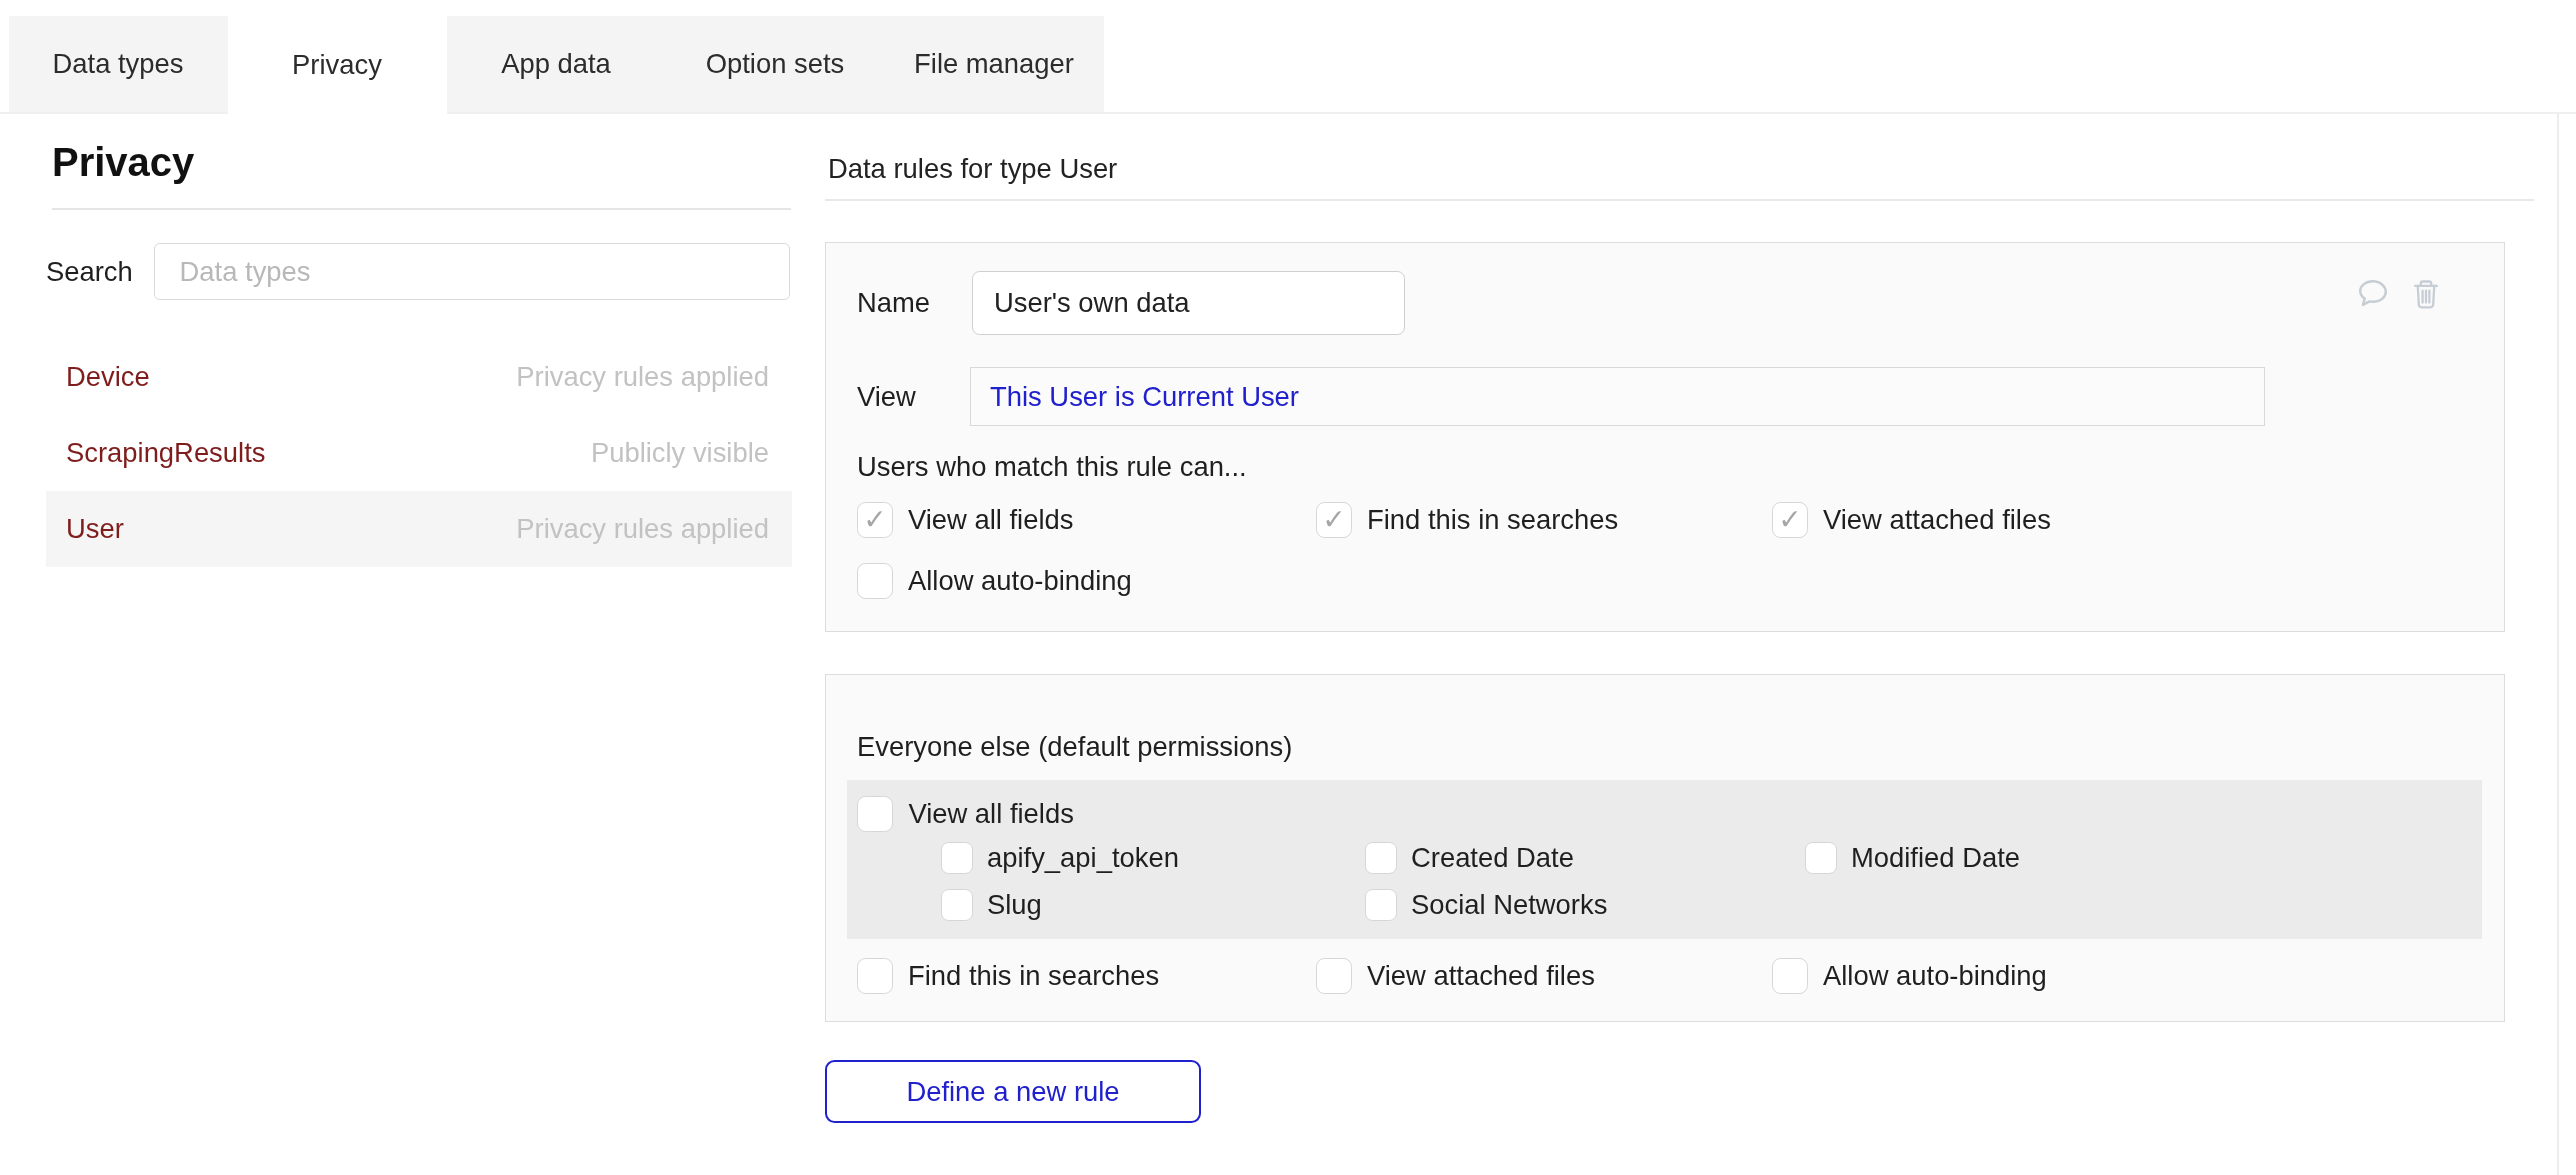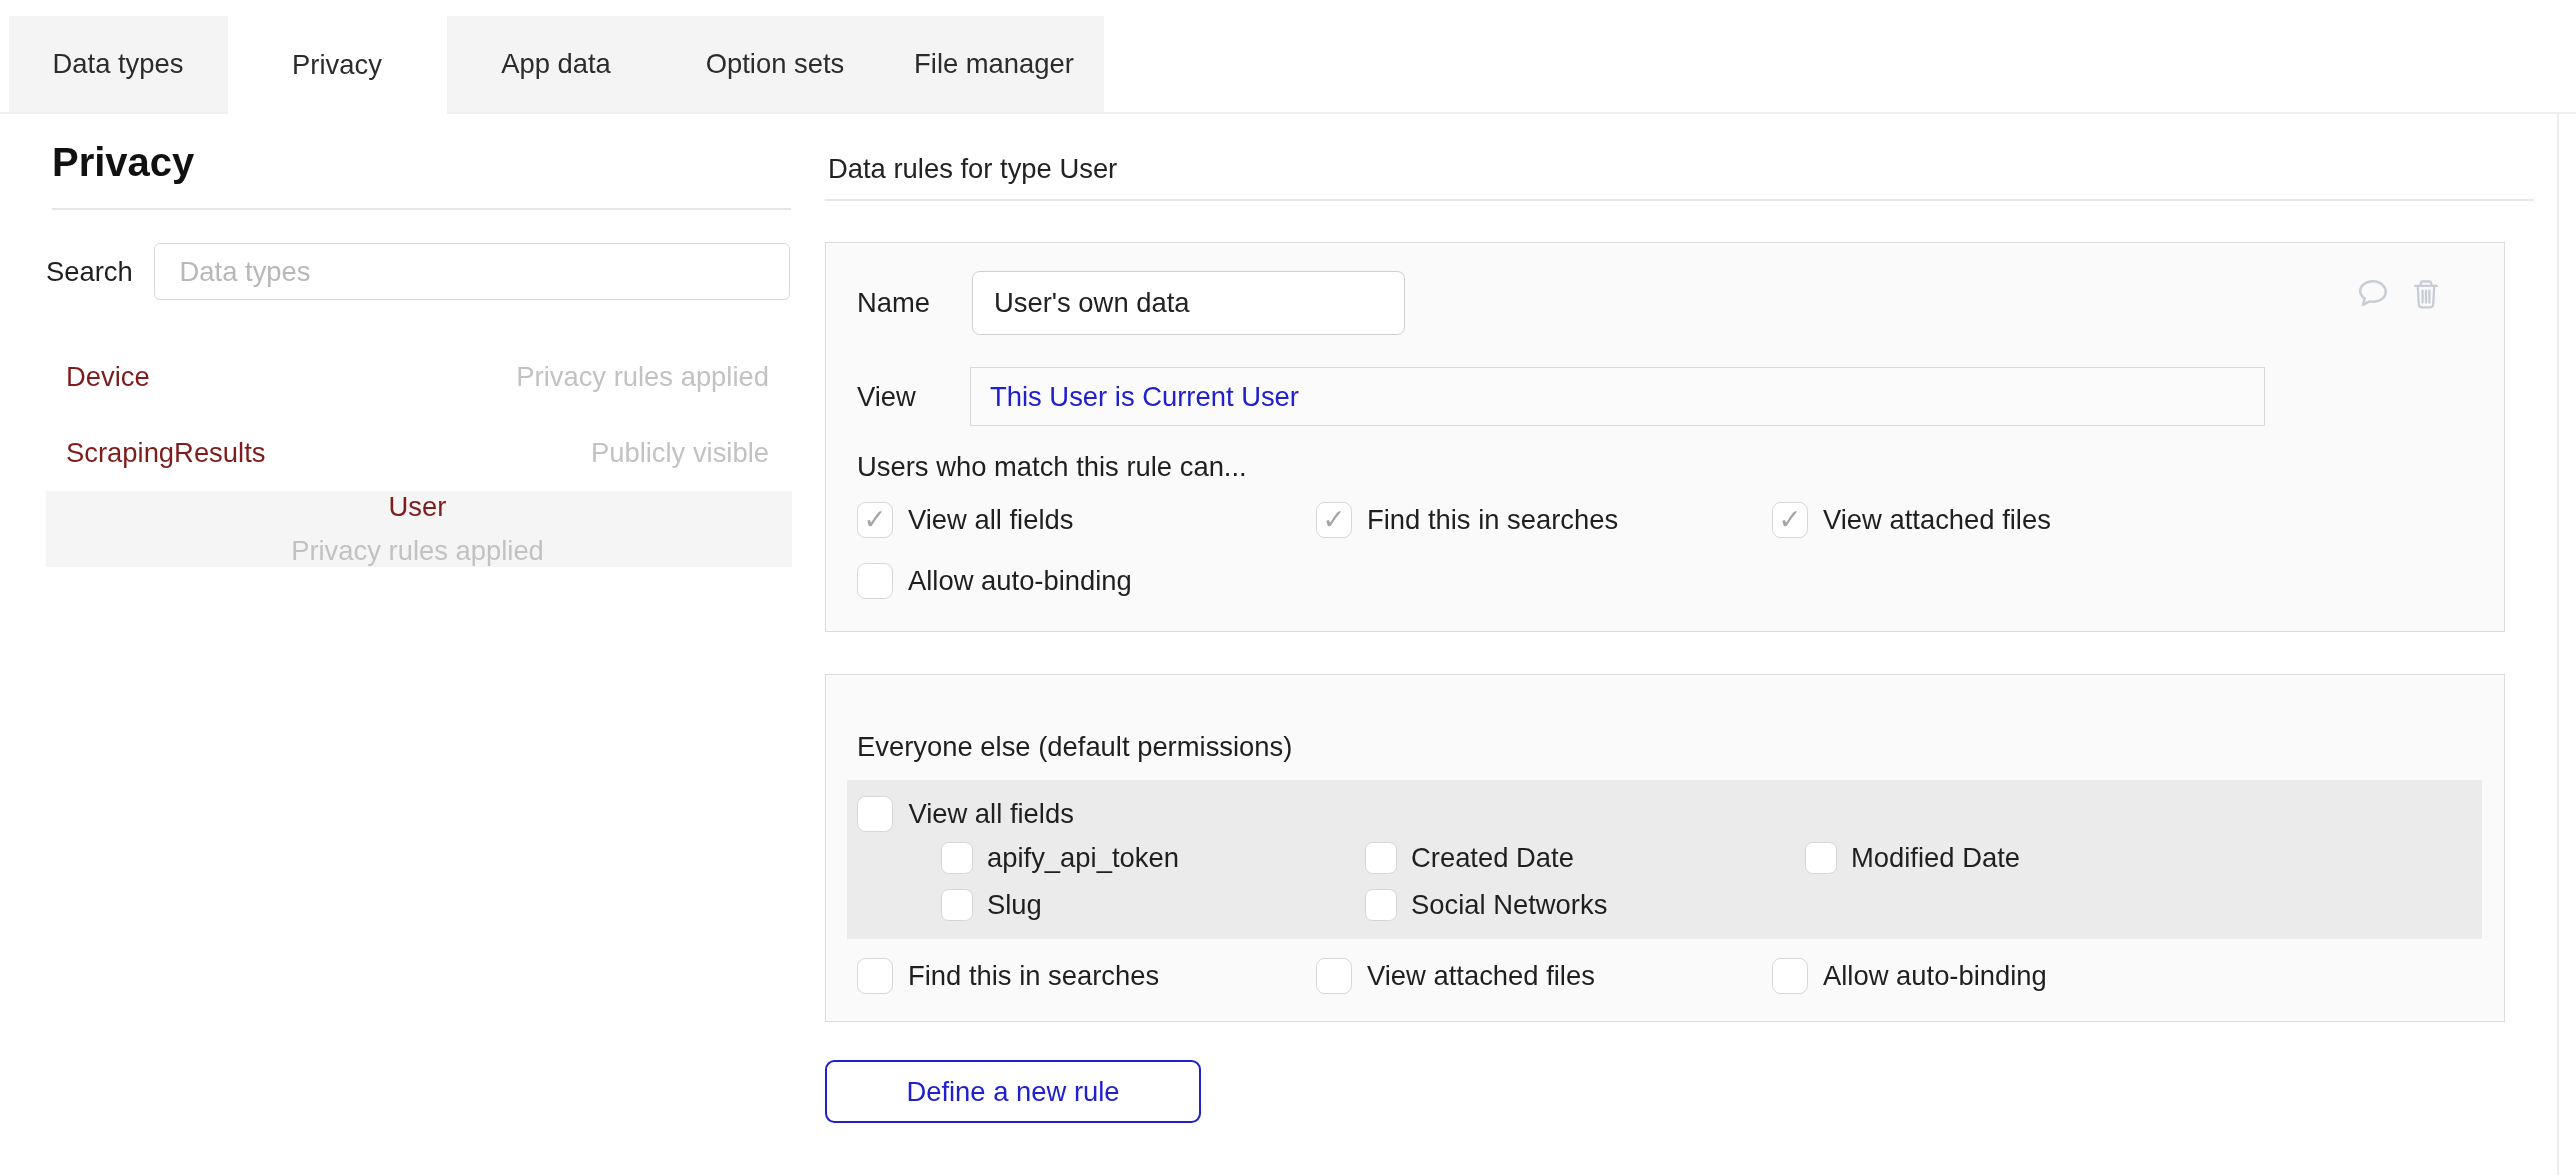--- a/index.html
+++ b/index.html
@@ -26,21 +26,21 @@
   .search-input {
     width:636px; height:57px; box-sizing:border-box; border:1.9px solid #d9d9d9; border-radius:5.7px;
     font-family:inherit; font-size:27.4px; padding:0 24.6px; color:#333; background:#fff; outline:none;
   }
   .search-input::placeholder { color:#b8b8b8; }
   .type-list { position:absolute; left:46px; top:339px; width:746px; margin:0; padding:0; list-style:none; }
   .type-row {
     height:76px; display:flex; align-items:center; justify-content:space-between;
     padding:0 23px 0 20px; font-size:27.4px; cursor:pointer;
   }
-  .type-row.selected { background:#f5f5f5;flex-direction:column; }
+  .type-row.selected { background:#f5f5f5; }
   .type-name { color:#7f1d1d; }
   .type-status { color:#c2c2c2; }
 
   
   .content-heading { position:absolute; left:828px; top:154px; font-size:27.4px; color:#222; line-height:30px; }
   .content-divider { position:absolute; left:825px; top:199px; width:1709px; height:1.9px; background:#e8e8e8; }
 
   .card { position:absolute; background:#fafafa; border:1.9px solid #dcdcdc; box-sizing:border-box; }
   .rule-card { left:825px; top:242px; width:1680px; height:390px; }
   .default-card { left:825px; top:674px; width:1680px; height:348px; }

